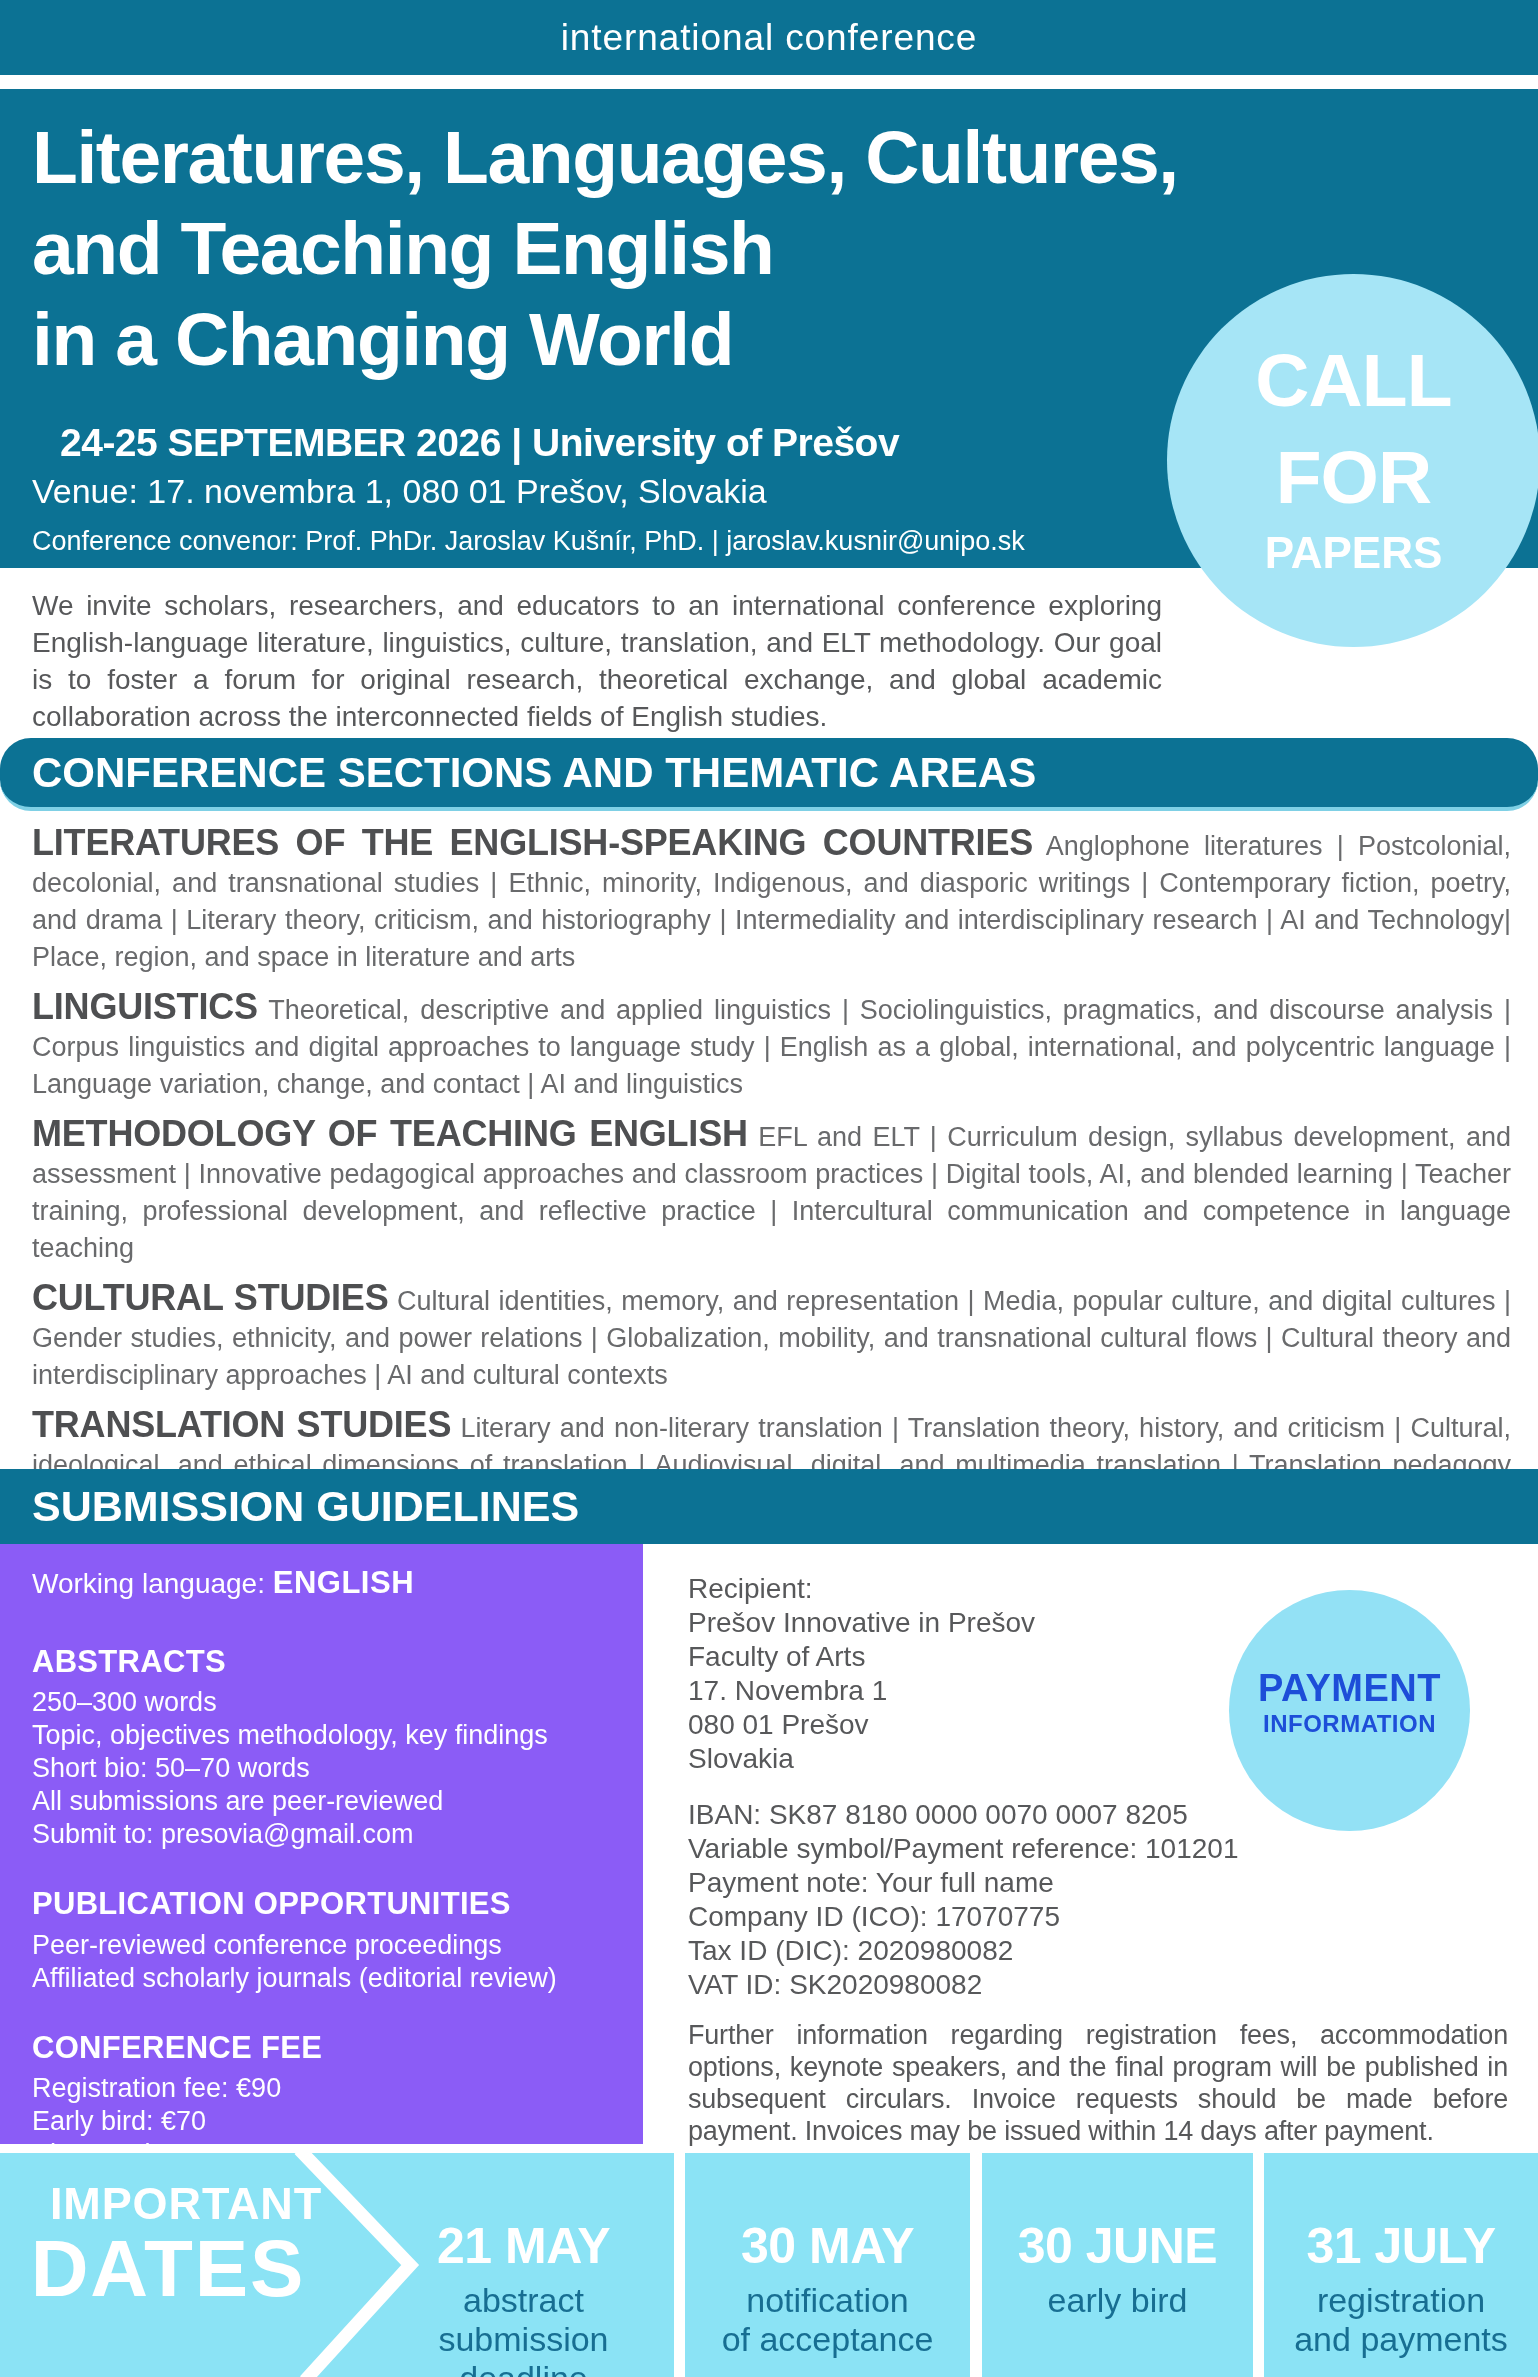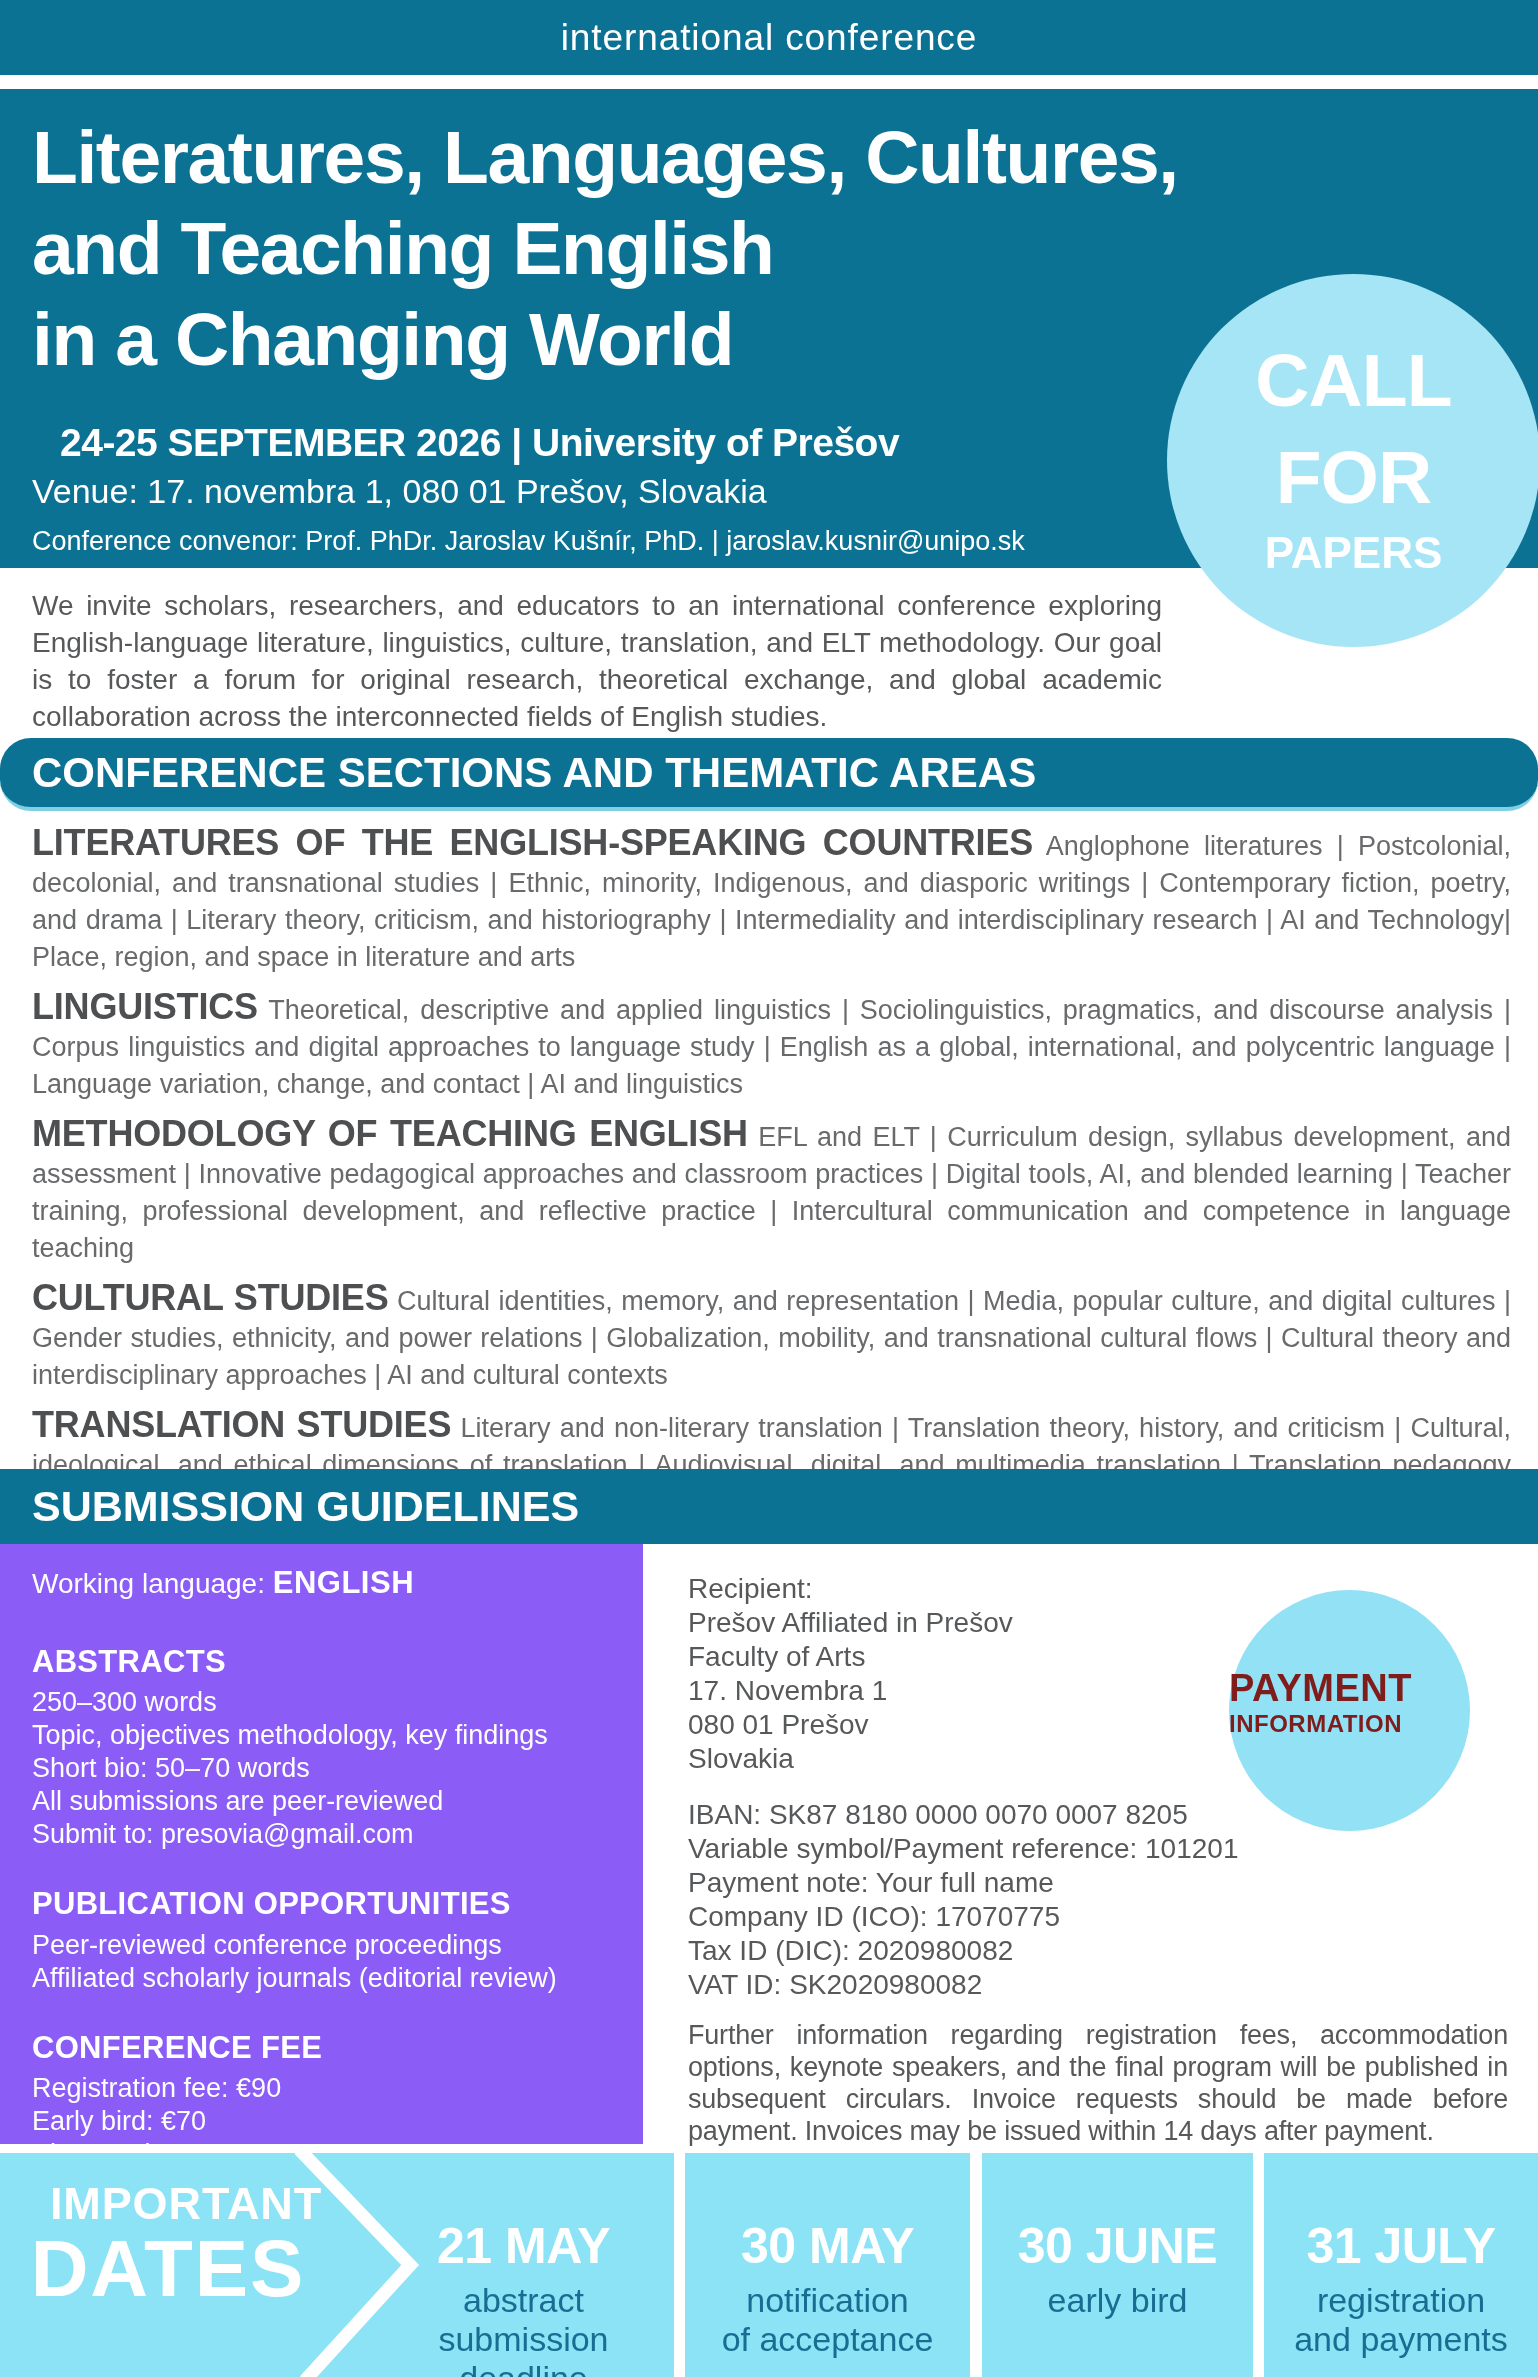--- a/index.html
+++ b/index.html
@@ -58,21 +58,21 @@
   .paybox{left:643px;top:1544px;width:895px;height:600px;background:#ffffff;}
   .paybox .inner{padding:28px 37px 0 45px;color:#57585a;}
   .pay-ln{font-size:28px;line-height:34px;}
   .pay-gap{height:22.4px;}
   .pay-para{
     margin-top:17px;font-size:27px;line-height:32px;text-align:justify;
     width:820px;letter-spacing:-0.2px;
   }
   .badge-pay{
     left:1229px;top:1590px;width:241px;height:241px;border-radius:50%;
-    background:#93e1f5;z-index:5;color:#7f1d1d;
+    background:#93e1f5;z-index:5;text-align:center;color:#1d4ed8;
   }
   .badge-pay .l1{font-size:38px;font-weight:700;line-height:41px;margin-top:78px;letter-spacing:0.5px;}
   .badge-pay .l2{font-size:24px;font-weight:700;line-height:30px;letter-spacing:0.5px;}
   
   .dcol{top:2153px;height:224px;background:#8be3f5;}
   .dcolA{left:0;width:674px;}
   .dcolB{left:685px;width:285px;}
   .dcolC{left:982px;width:271px;}
   .dcolD{left:1264px;width:274px;}
   .chev{left:0;top:2153px;width:674px;height:224px;z-index:3;}
@@ -155,21 +155,21 @@
         <div class="ln">Registration fee: €90</div>
         <div class="ln">Early bird: €70</div>
         <div class="ln">PhD. students €40</div>
       </div>
     </div>
   </div>
 
   <div class="abs paybox">
     <div class="inner">
       <div class="pay-ln">Recipient:</div>
-      <div class="pay-ln">Prešov Affiliated in Prešov</div>
+      <div class="pay-ln">Prešov Innovative in Prešov</div>
       <div class="pay-ln">Faculty of Arts</div>
       <div class="pay-ln">17. Novembra 1</div>
       <div class="pay-ln">080 01 Prešov</div>
       <div class="pay-ln">Slovakia</div>
       <div class="pay-gap"></div>
       <div class="pay-ln">IBAN: SK87 8180 0000 0070 0007 8205</div>
       <div class="pay-ln">Variable symbol/Payment reference: 101201</div>
       <div class="pay-ln">Payment note: Your full name</div>
       <div class="pay-ln">Company ID (ICO): 17070775</div>
       <div class="pay-ln">Tax ID (DIC): 2020980082</div>

